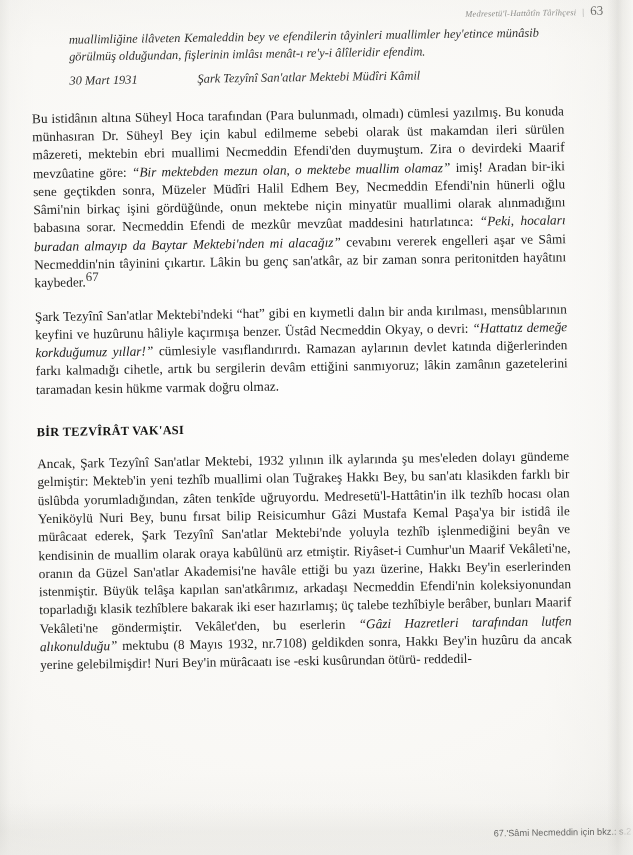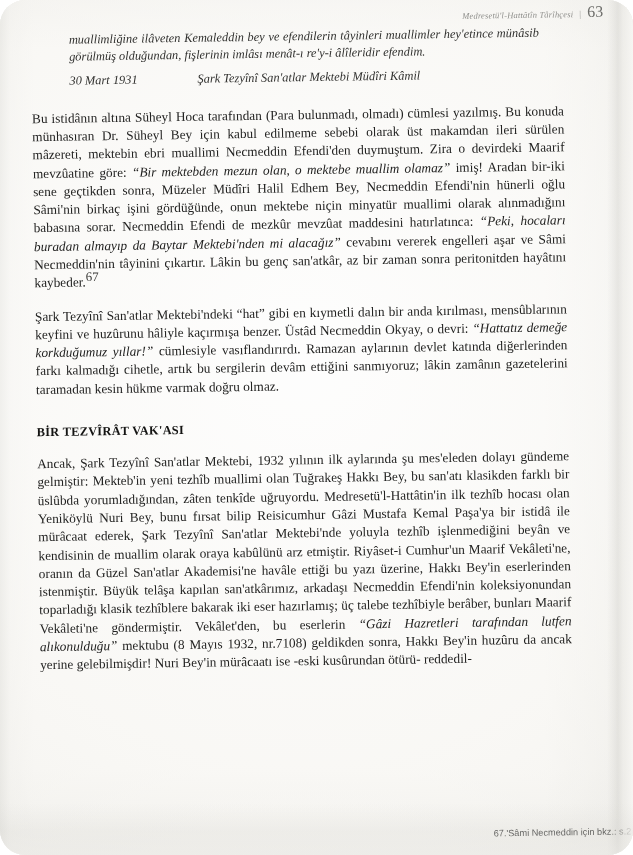--- a/index.html
+++ b/index.html
@@ -9,21 +9,20 @@
   }
 
   .page {
     position: relative;
     width: 633px;
     height: 855px;
     overflow: hidden;
     background: #f4f3f0;
     font-family: "Liberation Serif", "DejaVu Serif", serif;
     color: #1e1e1e;
-    border-radius: 25px;
   }
 
   
   .paper {
     position: absolute;
     inset: 0;
     background:
       linear-gradient(90deg,
         rgba(205,205,200,0.55) 0px,
         rgba(231,230,226,0.35) 10px,
@@ -92,21 +91,21 @@
     font-style: italic;
     font-size: 8.5px;
     letter-spacing: 0.2px;
     white-space: nowrap;
   }
   .header-sep {
     font-size: 9px;
     color: #a2a29f;
   }
   .header-folio {
-    font-size: 16px;
+    font-size: 13px;
     color: #6e6e6b;
     letter-spacing: 0.2px;
   }
 
   
   .block {
     position: absolute;
     left: 36px;
     top: 28px;
     width: 532px;

